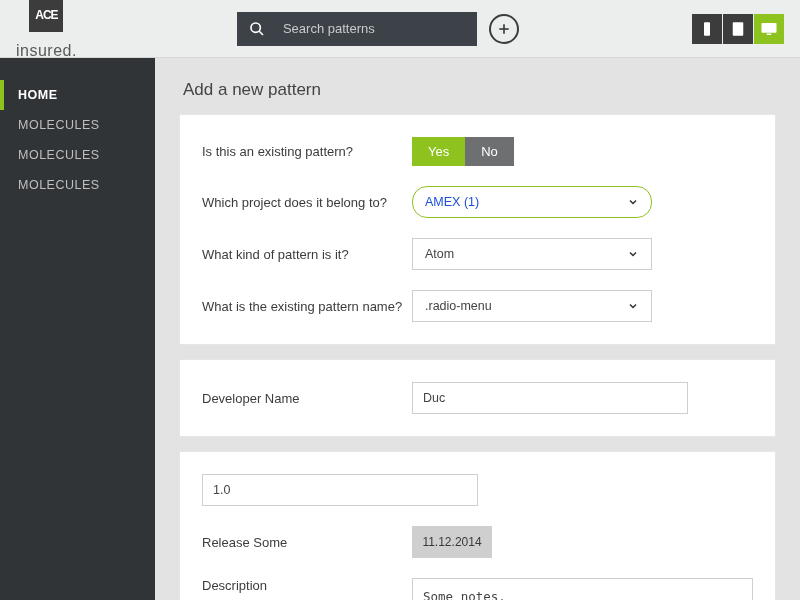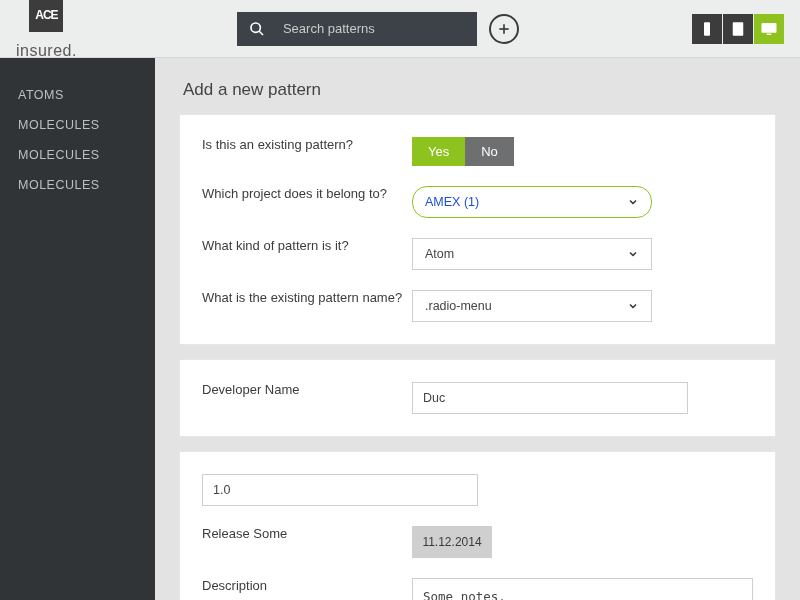--- a/index.html
+++ b/index.html
@@ -30,21 +30,21 @@
   .layout { display:flex; width:100%; height:calc(600px - 58px);}
   .sidebar { width:155px; background:#303437; padding-top:22px; flex-shrink:0; }
   .sidebar .item {
     color:#bfbfbf; font-size:12.5px; letter-spacing:.5px;
     padding:8px 0 8px 18px; cursor:pointer;
   }
   .sidebar .item.active { color:#fff; border-left:4px solid #8ec31f; padding-left:14px; font-weight:600;}
   .content { flex:1; overflow:auto; padding:16px 24px 24px 24px; }
   .page-title { font-size:17px; color:#444; margin:6px 0 14px 4px;}
   .card { background:#fff; padding:22px 22px; margin-bottom:14px; border:1px solid #e6e6e6;}
-  .row { display:flex; margin-bottom:20px; }
+  .row { display:flex; align-items:center; margin-bottom:20px; }
   .row:last-child { margin-bottom:0; }
   .row.align-top { align-items:flex-start; }
   .q { width:210px; font-size:13px; color:#3c3c3c; flex-shrink:0;}
   .toggle { display:flex; }
   .toggle .opt { padding:7px 16px; font-size:13px; color:#fff; cursor:pointer;}
   .toggle .yes { background:#8ec31f; }
   .toggle .no  { background:#6d6f70; }
   .select {
     width:240px; height:32px; border:1px solid #cfcfcf;
     display:flex; align-items:center; justify-content:space-between;
@@ -103,21 +103,21 @@
       <svg viewBox="0 0 24 24">
           <rect x="2" y="4" width="20" height="13" rx="1"></rect>
           <rect x="9" y="18" width="6" height="2"></rect>
         </svg>
     </div>
   </div>
 </div>
 
 <div class="layout">
   <div class="sidebar">
-    <div class="item">ATOMS</div>
+    <div class="item active">HOME</div>
     <div class="item">MOLECULES</div>
     <div class="item">MOLECULES</div>
     <div class="item">MOLECULES</div>
   </div>
 
   <div class="content">
     <div class="page-title">Add a new pattern</div>
 
     <div class="card">
       <div class="row">

